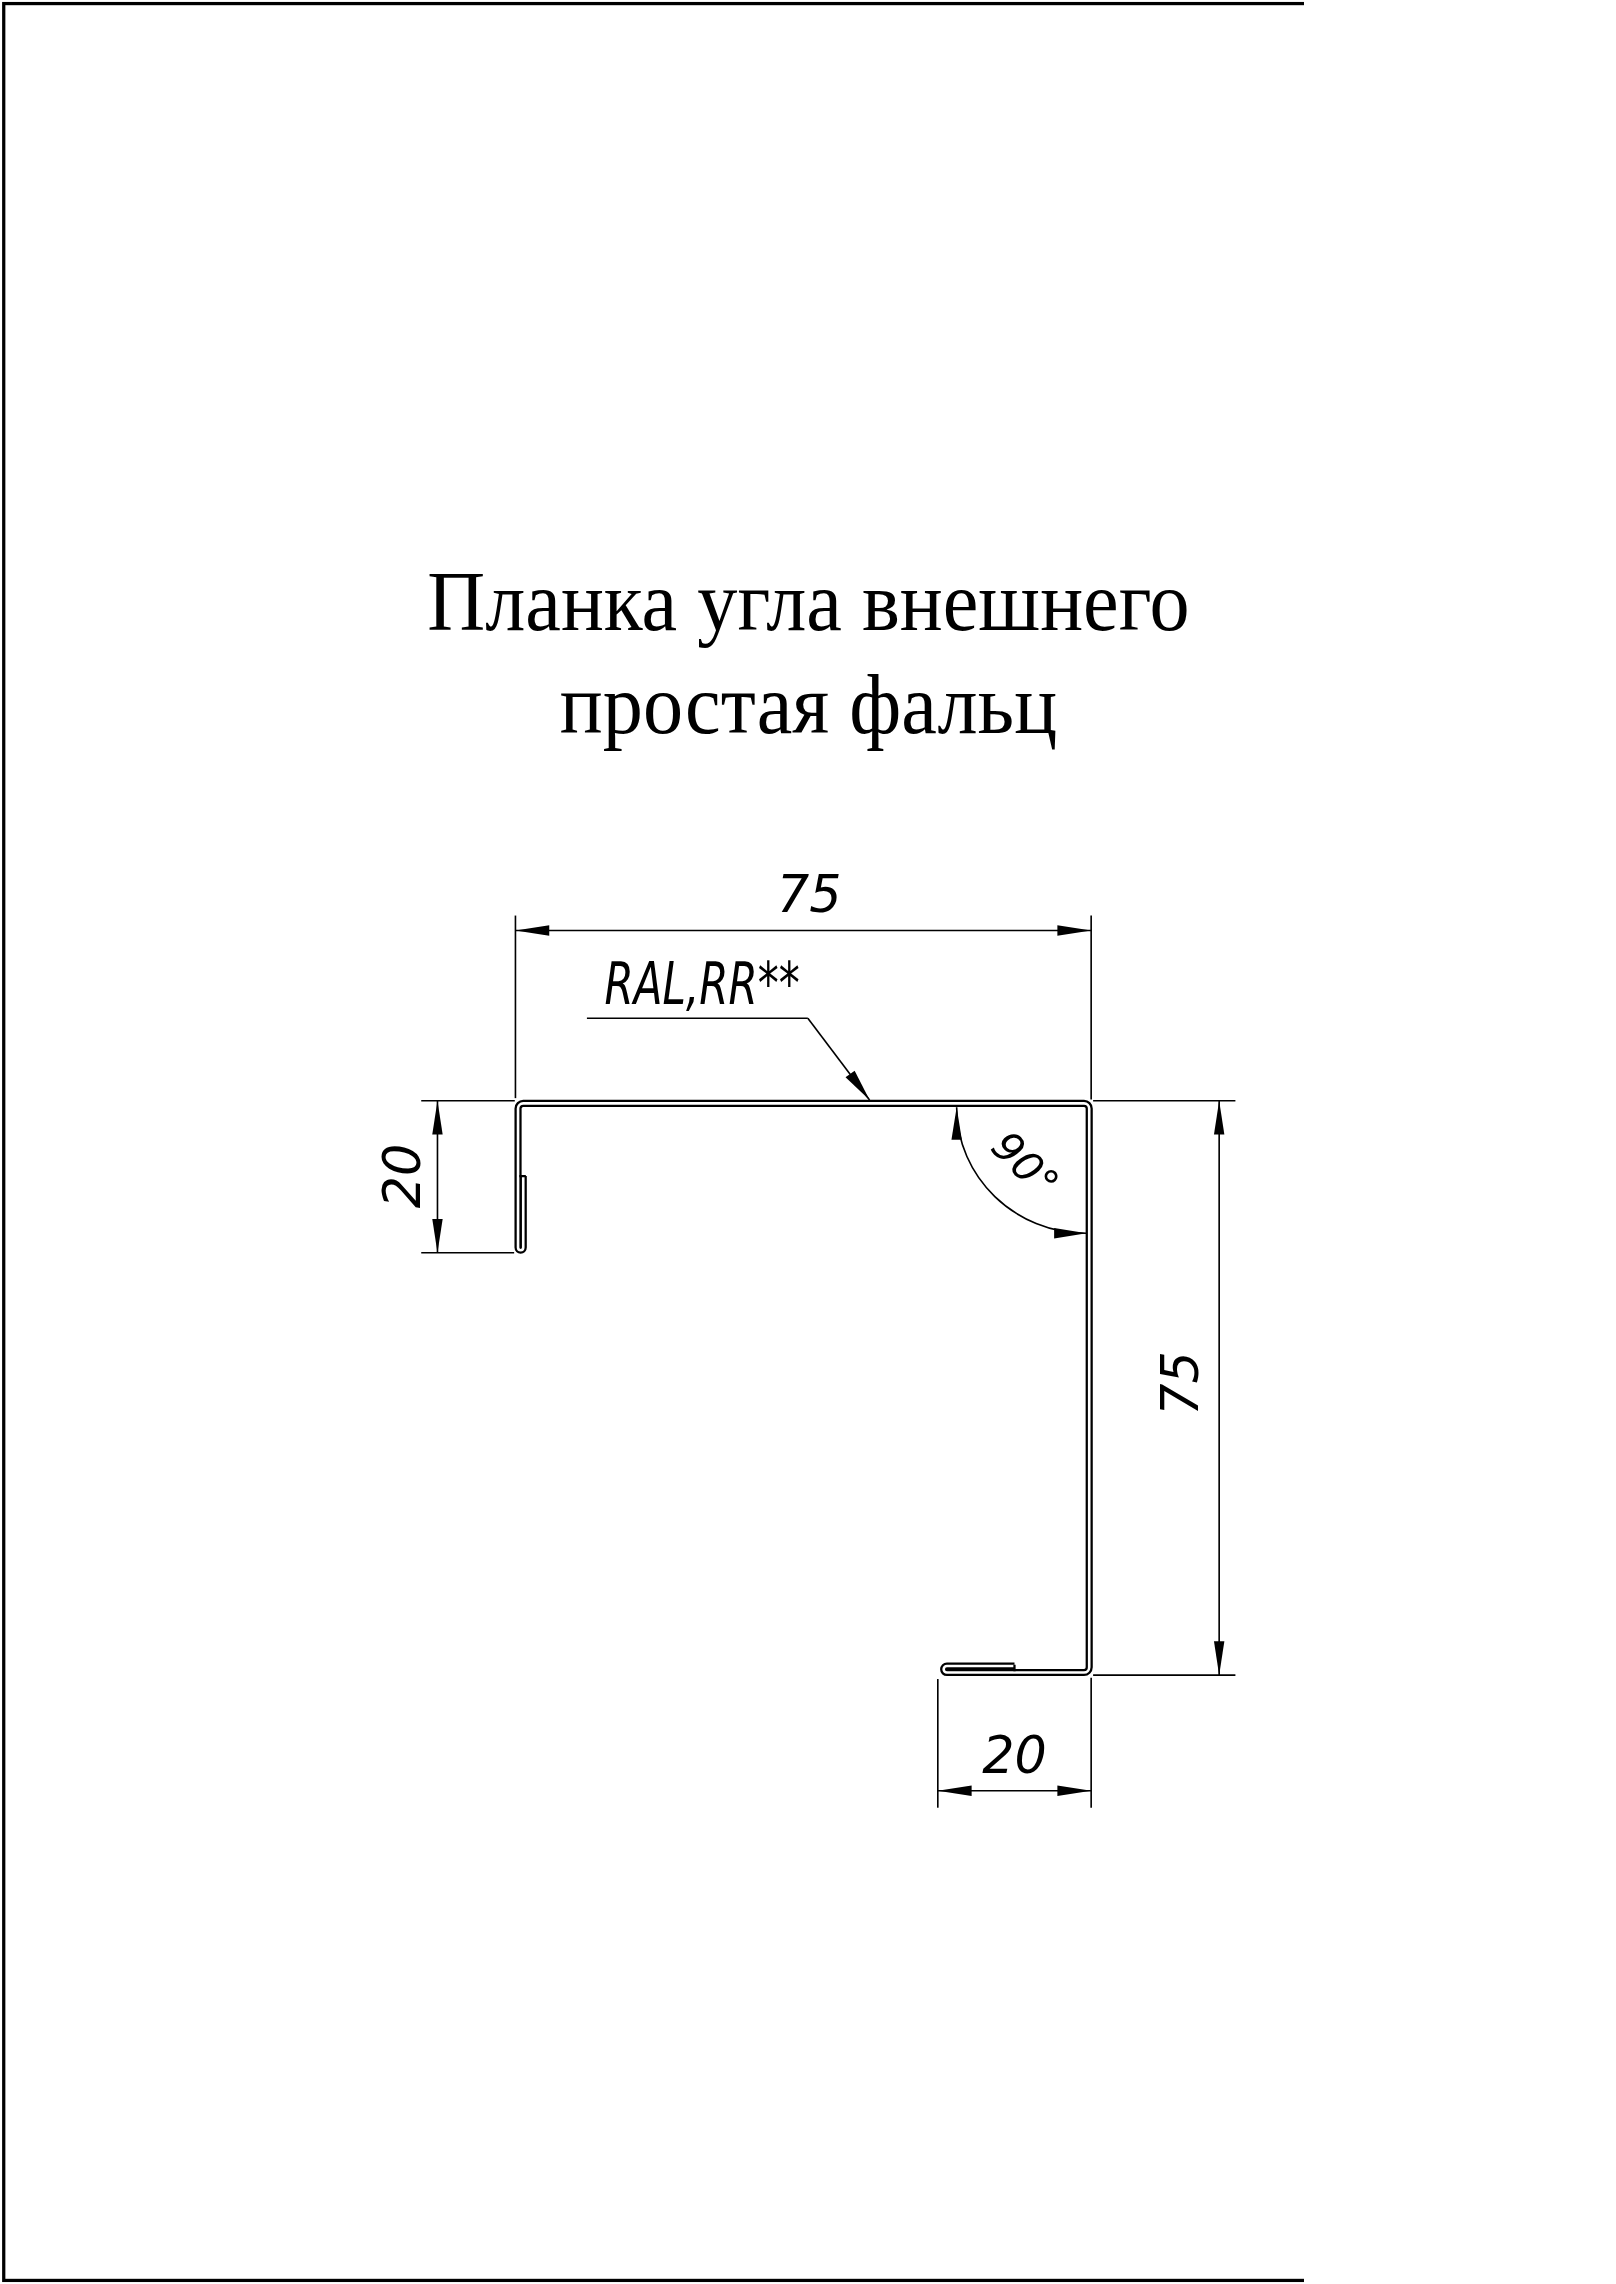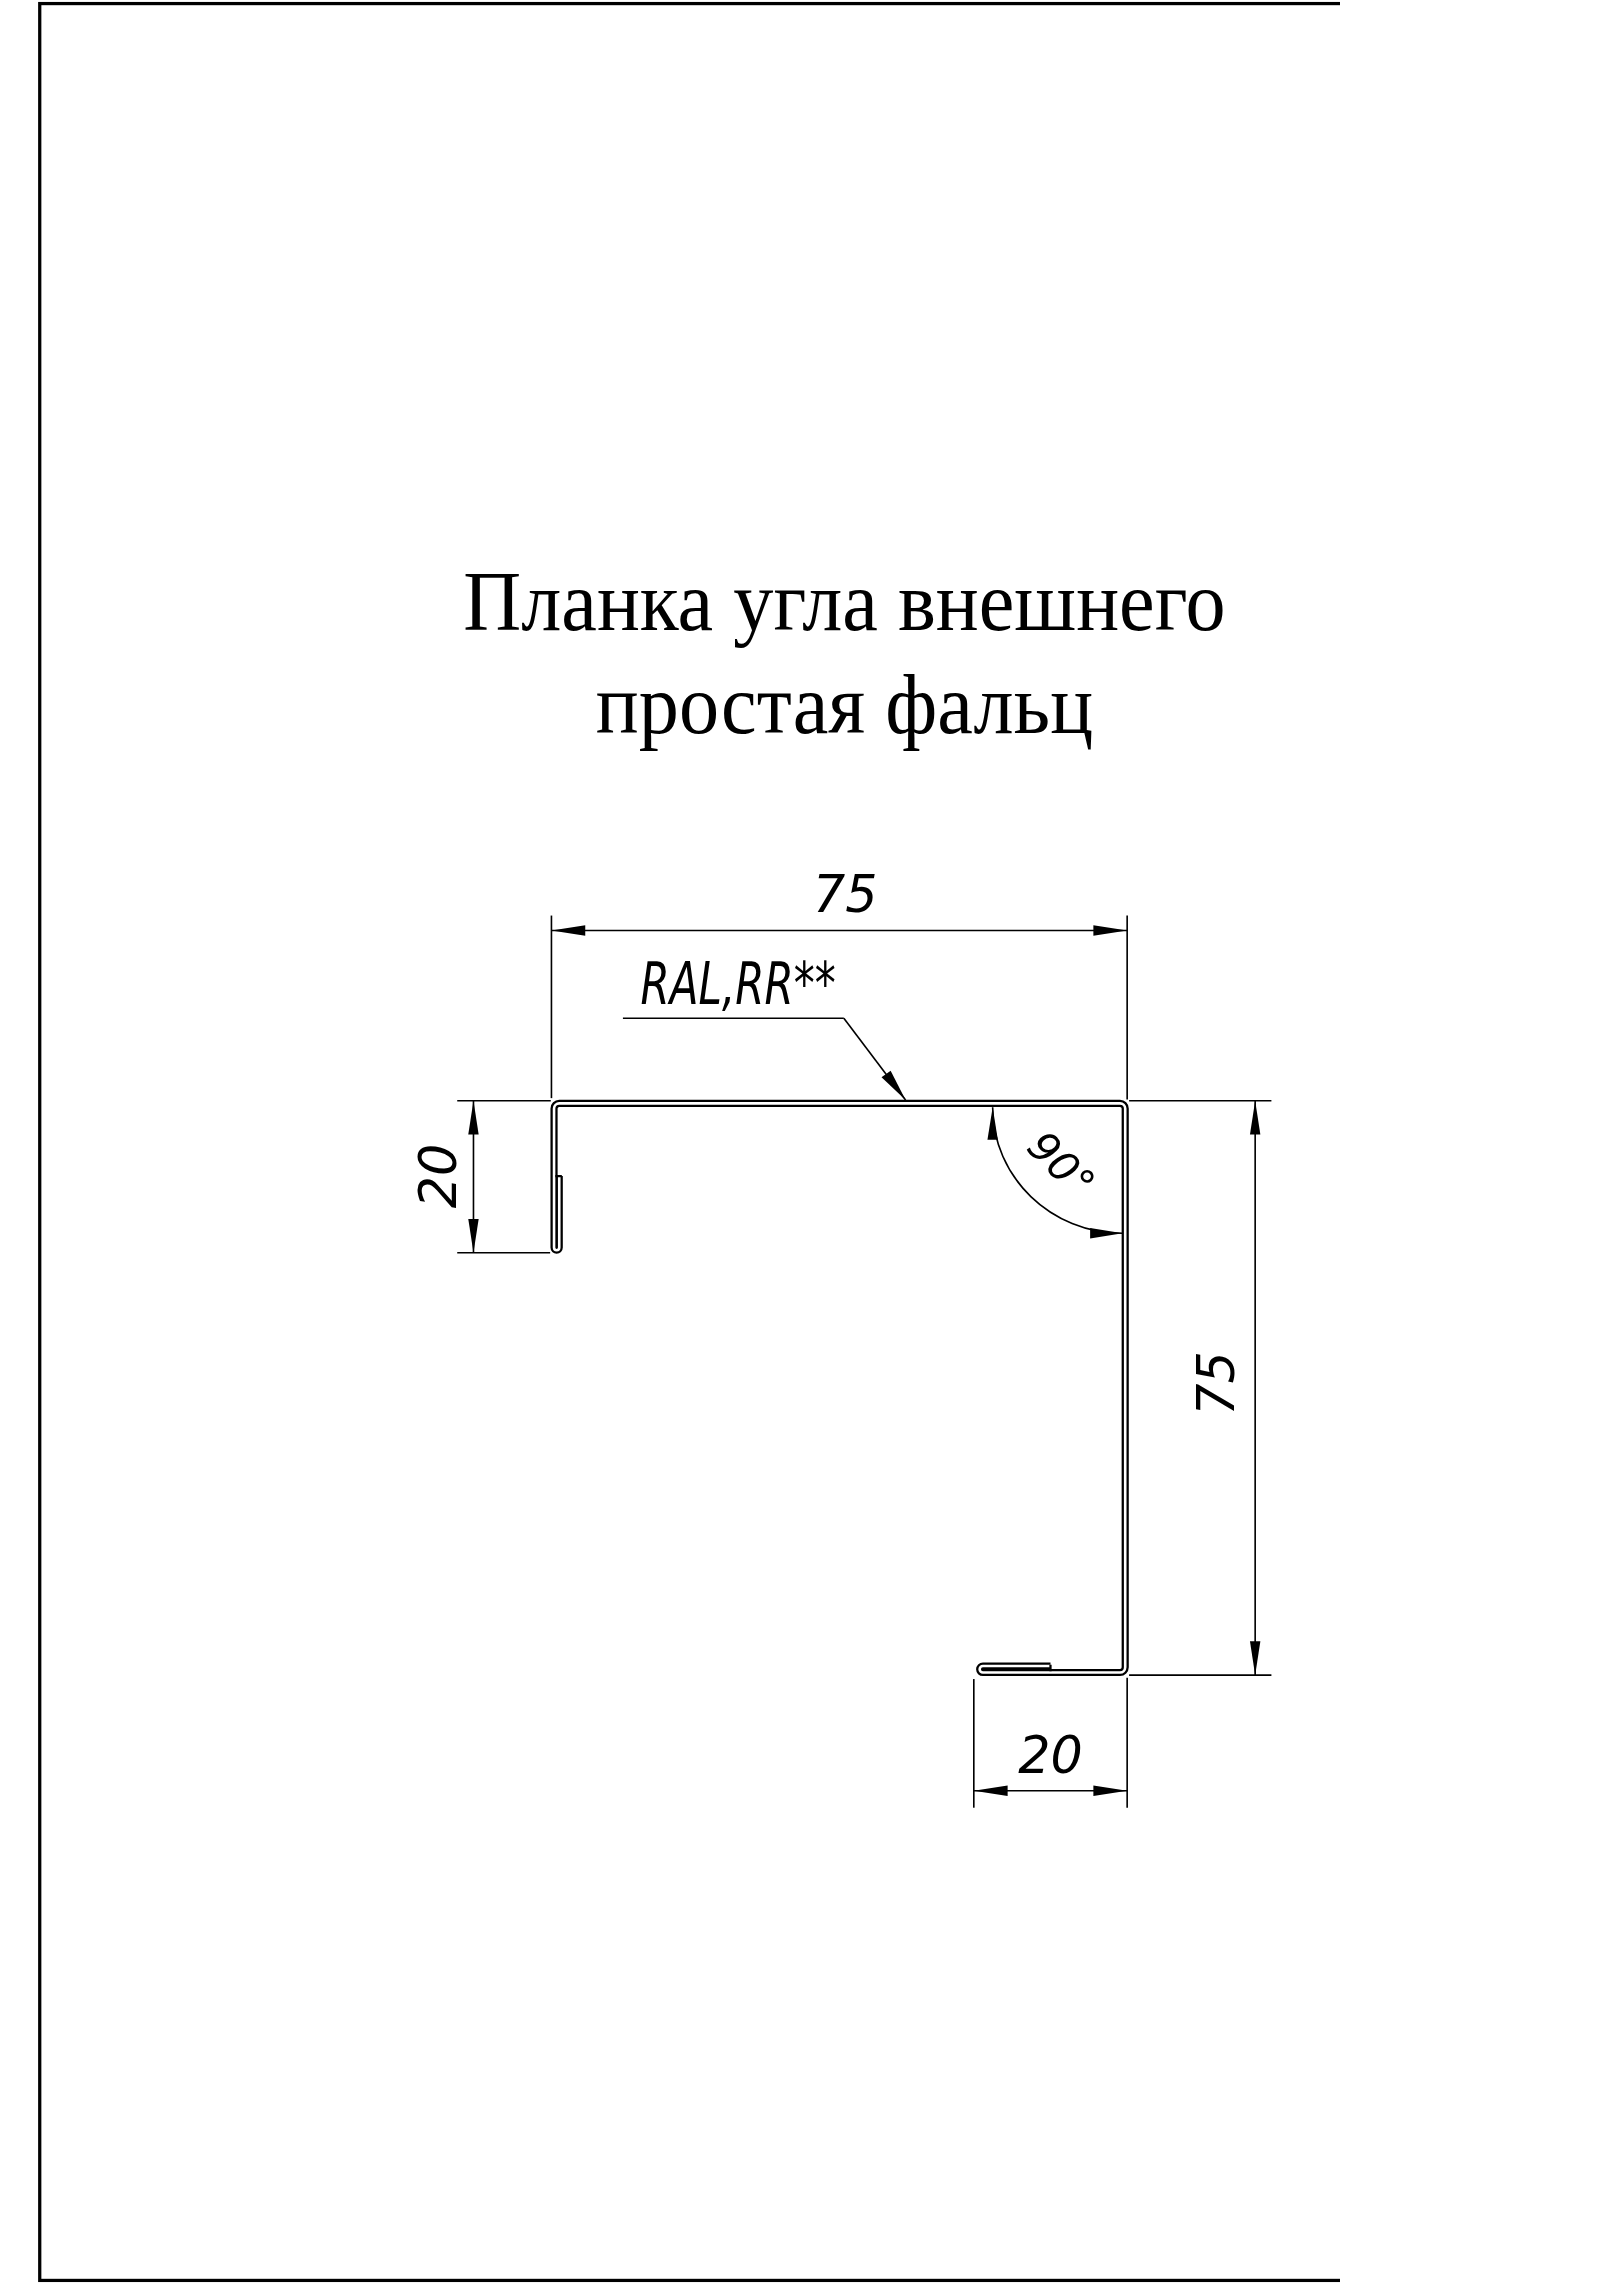--- a/index.html
+++ b/index.html
@@ -6,21 +6,20 @@
     margin: 0;
     padding: 0;
     background: #ffffff;
   }
   .page {
     position: relative;
     width: 1304px;
     height: 2284px;
     background: #ffffff;
     overflow: hidden;
-    padding-left: 36px;
   }
   svg { display: block; }
 
   .ln {
     stroke: #000000;
     stroke-width: 2.5;
     fill: none;
   }
   .profile-black {
     stroke: #000000;

